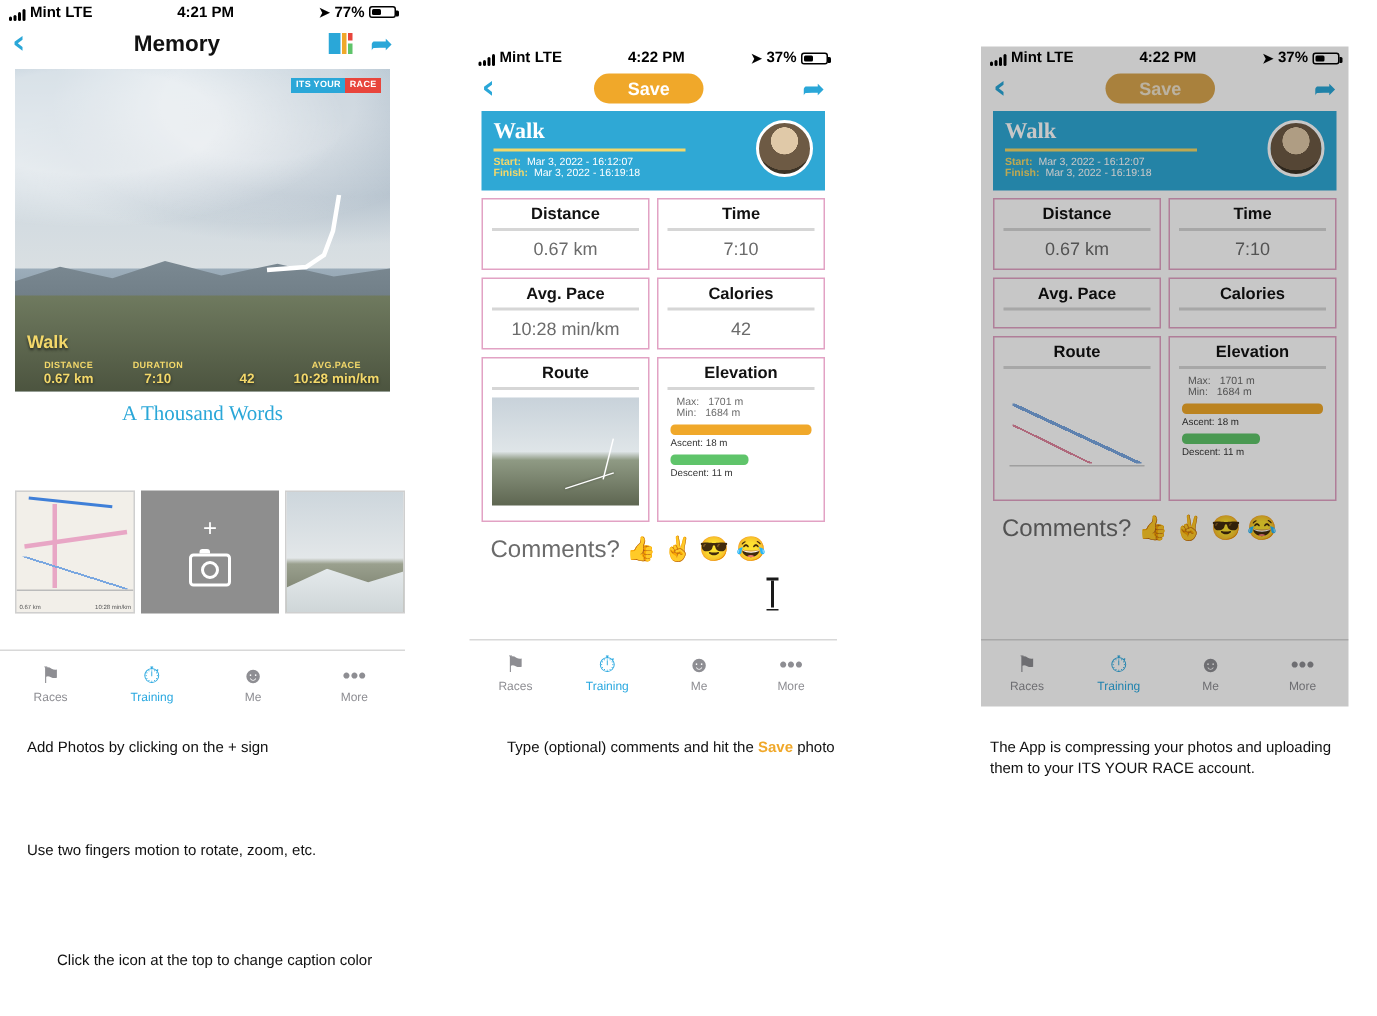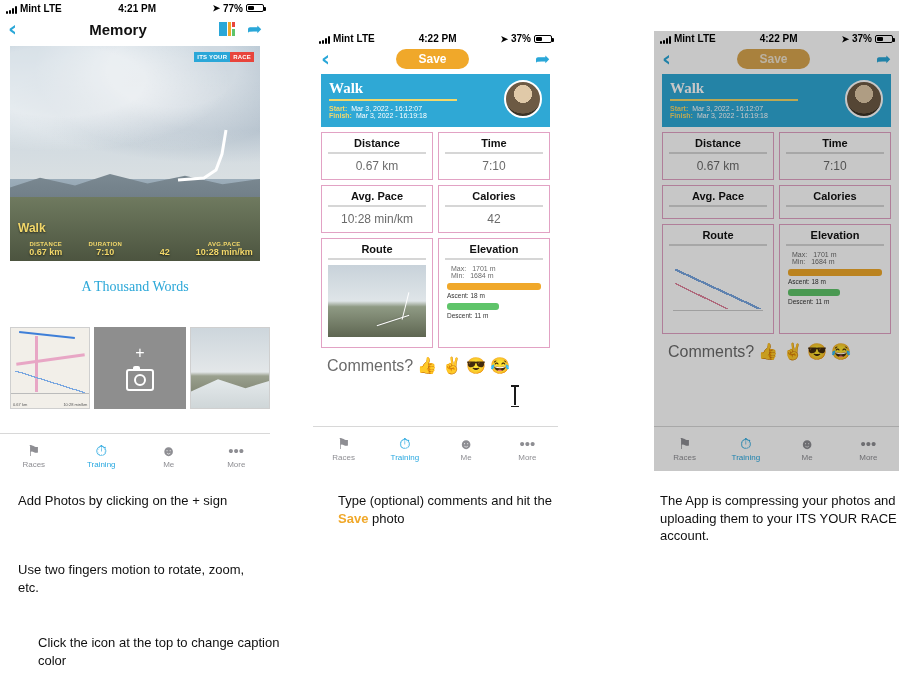--- a/index.html
+++ b/index.html
@@ -134,21 +134,21 @@
     color: #fff;
   }
   .hero-stats .st { text-align: center; flex: 1; }
   .hero-stats .lbl { font-size: 6px; color: #f3d86a; font-weight: bold; letter-spacing: .3px; }
   .hero-stats .val { font-size: 9px; color: #f3d86a; font-weight: bold; text-shadow: 0 1px 2px rgba(0,0,0,.6); }
 
   .thousand {
     text-align: center;
     color: #2aa7d8;
     font-size: 14px;
-    margin-top: 18px;
+    margin-top: 8px;
     font-family: "Liberation Serif", serif;
   }
 
   .thumbstrip {
     position: absolute;
     left: 10px; right: 0; top: 327px;
     display: flex; gap: 4px;
   }
   .thumb {
     width: 88px; height: 82px;
@@ -206,21 +206,21 @@
     height: 44px;
     border-top: 1px solid #d8d8d8;
     display: flex; align-items: center; background: #fff;
   }
   .tab { flex: 1; text-align: center; color: #8e8e93; font-size: 8px; }
   .tab .ic { font-size: 15px; line-height: 15px; display: block; margin-bottom: 2px; }
   .tab.active { color: #29a8e0; }
 
   .caption-block {
     position: absolute;
-    font-size: 13px;
+    font-size: 10px;
     color: #111;
     line-height: 1.35;
   }
 
   
   .detail {
     background: #ffffff;
   }
   .detail .statusbar { height: 15px; }
   .detail .navbar { height: 26px; }

